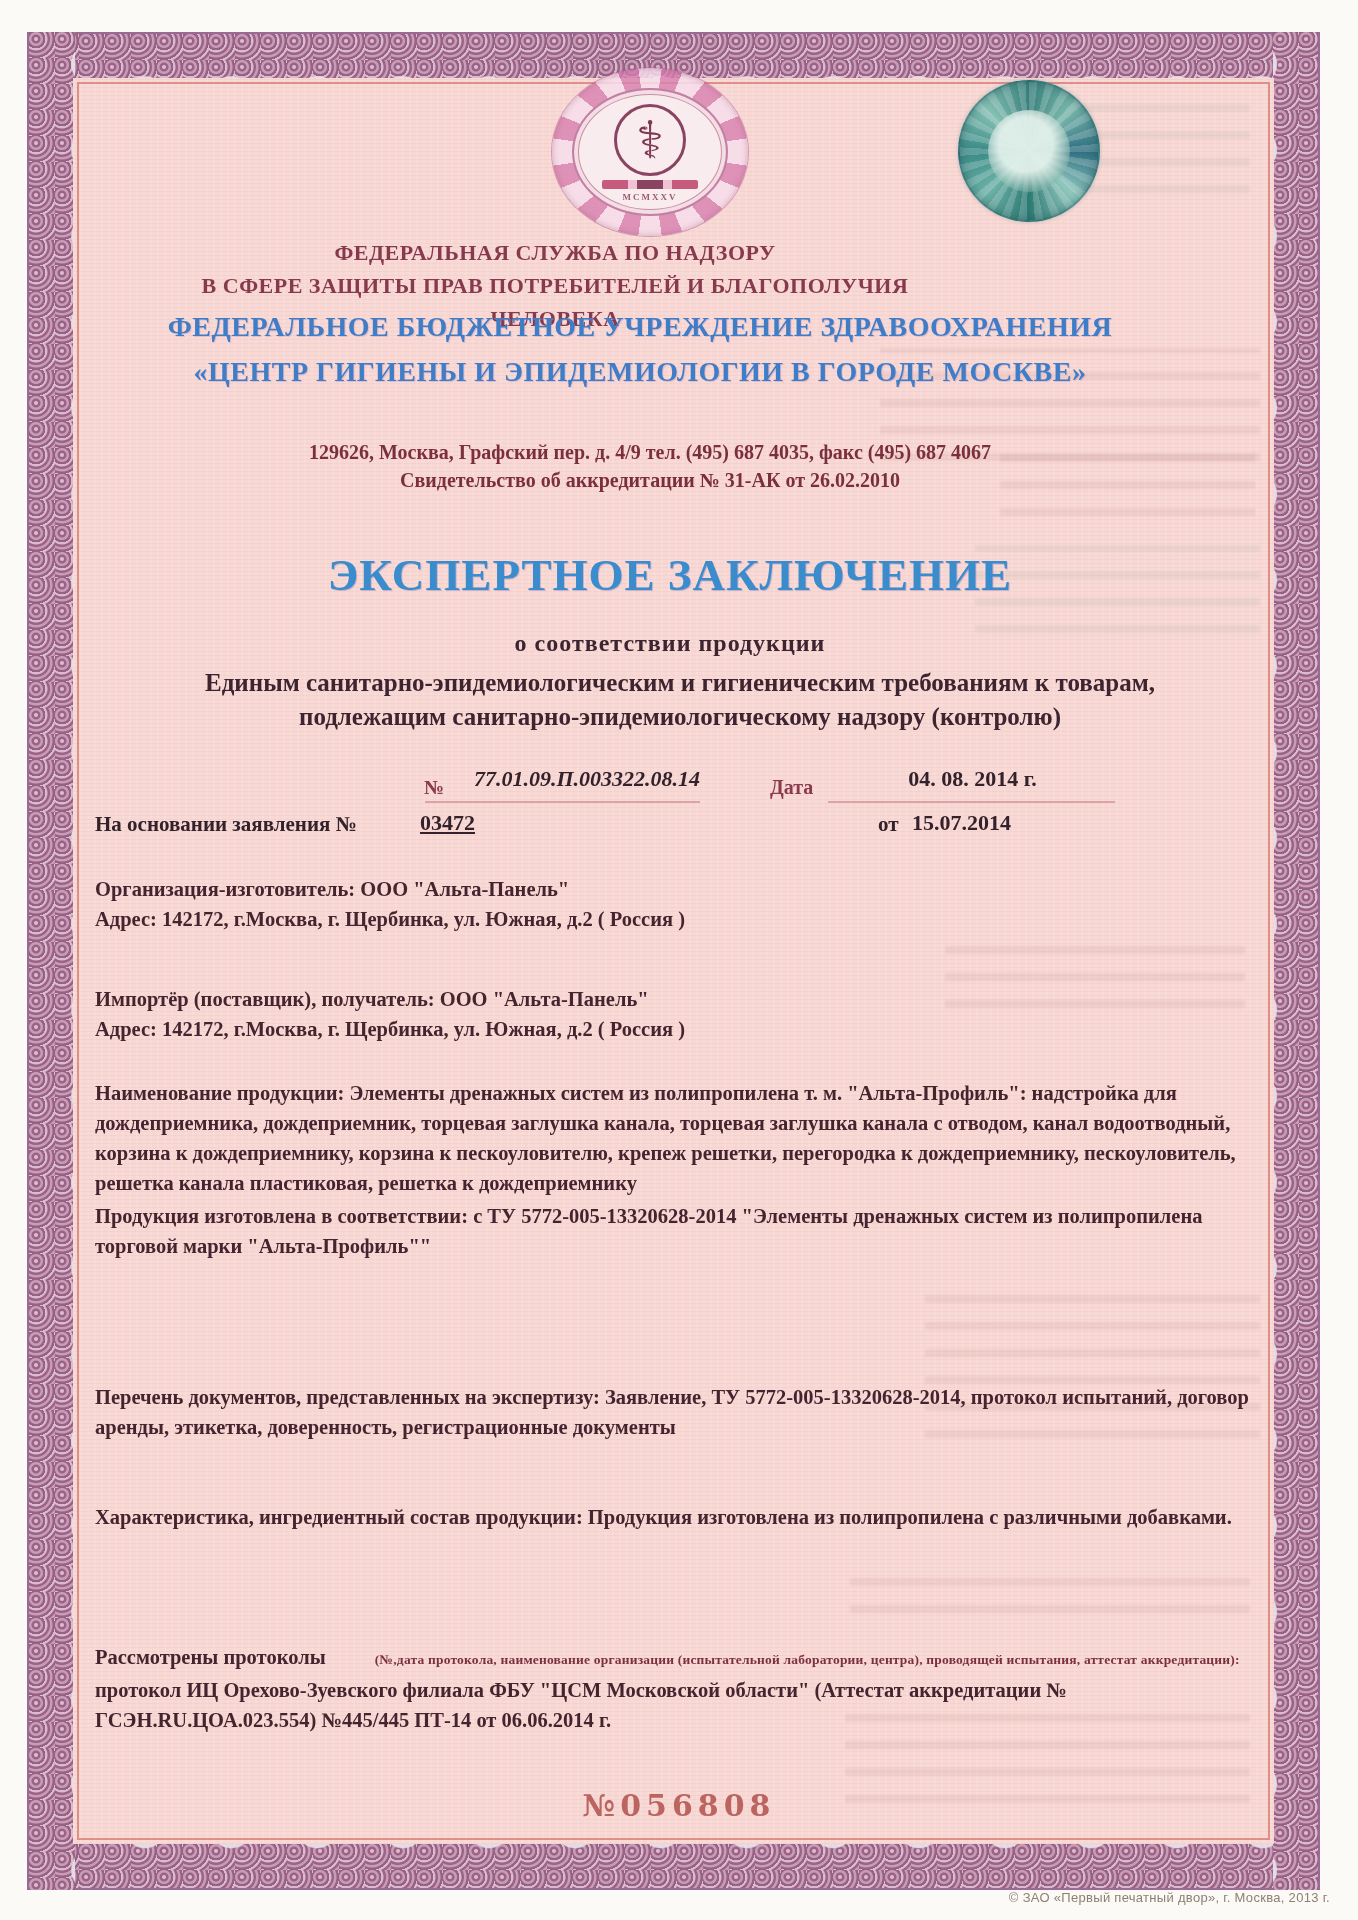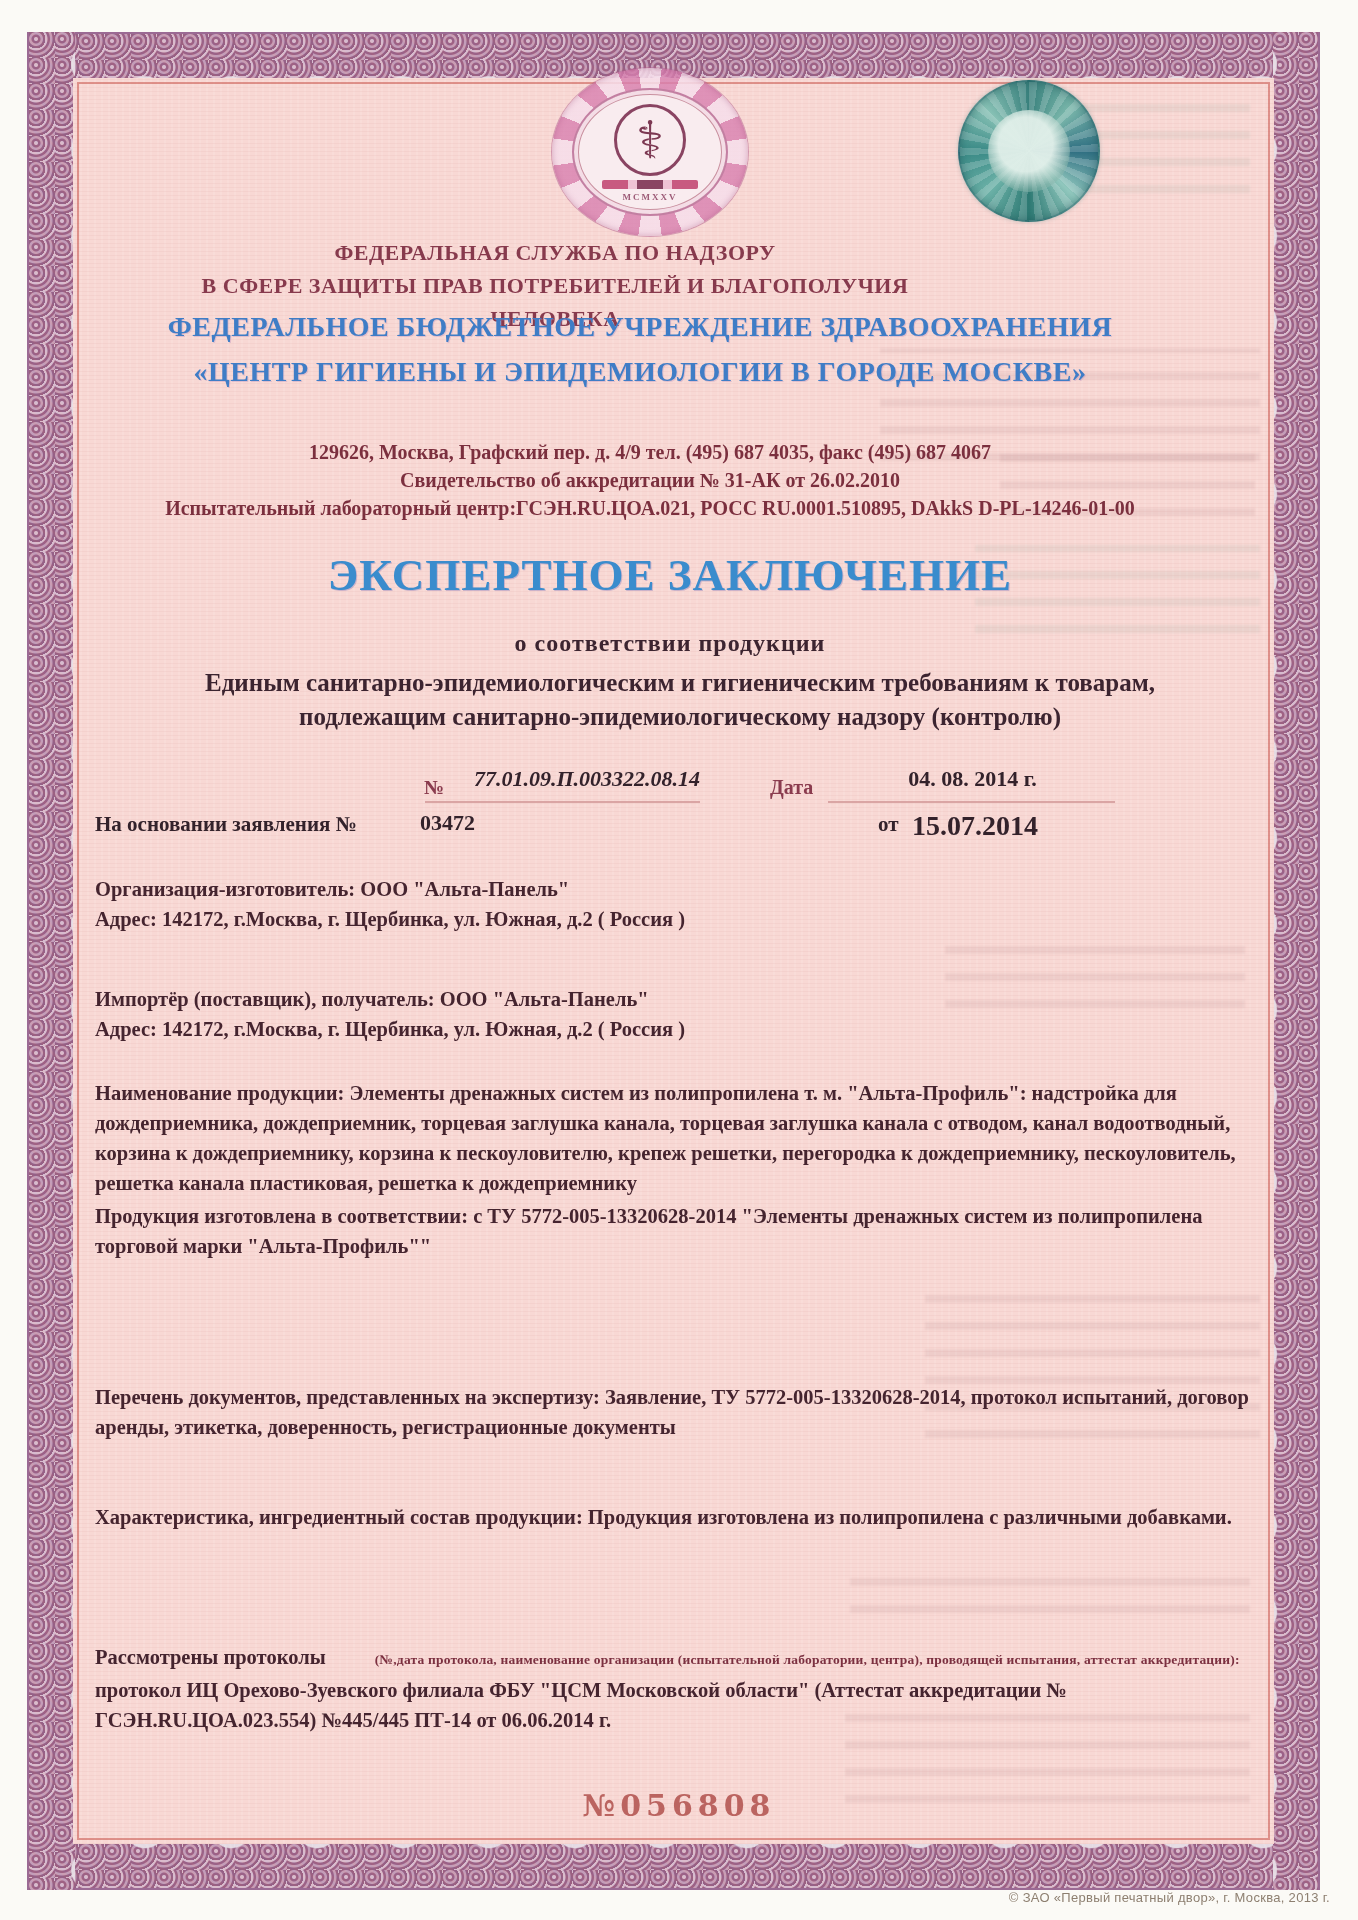--- a/index.html
+++ b/index.html
@@ -140,23 +140,23 @@
   .lbl{ font-weight:bold; color:#8a3b4e; }
   .val{ font-weight:bold; color:#33222b; }
   .reg-number-label{ left:424px; top:776px; font-size:20px; }
   .reg-number-value{ left:450px; top:766px; width:250px; text-align:right; font-size:22px;font-style:italic; }
   .reg-date-label{ left:770px; top:776px; font-size:20px; }
   .reg-date-value{ left:830px; top:766px; width:285px; text-align:center; font-size:22px; }
   .u-line{ position:absolute; height:2px; background:rgba(214,160,158,.9); }
   .u1{ left:425px; top:801px; width:275px; }
   .u2{ left:828px; top:801px; width:287px; }
   .reg-app-label{ left:95px; top:812px; font-size:21px; }
-  .reg-app-value{ left:420px; top:810px; font-size:22px; }
+  .reg-app-value{ left:420px; top:810px; font-size:22px;text-decoration:underline; }
   .reg-from-label{ left:878px; top:812px; font-size:21px; }
-  .reg-from-value{ left:912px; top:810px; font-size:28px; }
+  .reg-from-value{ left:912px; top:810px; font-size:22px; }
   .para{
     left:95px; width:1170px;
     font-weight:bold; font-size:20.5px; line-height:30px;
     color:#45242f;
   }
   .p-manufacturer{ top:874px; }
   .p-importer{ top:984px; }
   .p-product{ top:1078px; }
   .p-compliance{ top:1201px; }
   .p-documents{ top:1382px; }
@@ -223,21 +223,20 @@
 </div>
 
 <div class="tb institution center">
   <div>ФЕДЕРАЛЬНОЕ БЮДЖЕТНОЕ УЧРЕЖДЕНИЕ ЗДРАВООХРАНЕНИЯ</div>
   <div>«ЦЕНТР ГИГИЕНЫ И ЭПИДЕМИОЛОГИИ В ГОРОДЕ МОСКВЕ»</div>
 </div>
 
 <div class="tb addr center">
   <div>129626, Москва, Графский пер. д. 4/9 тел. (495) 687 4035, факс (495) 687 4067</div>
   <div>Свидетельство об аккредитации № 31-АК от 26.02.2010</div>
-  <div>Испытательный лабораторный центр:ГСЭН.RU.ЦОА.021, РОСС RU.0001.510895, DAkkS D-PL-14246-01-00</div>
 </div>
 
 <div class="tb doc-title center">ЭКСПЕРТНОЕ ЗАКЛЮЧЕНИЕ</div>
 <div class="tb doc-sub center">о  соответствии продукции</div>
 <div class="tb doc-req center">
   <div>Единым санитарно-эпидемиологическим и гигиеническим требованиям к товарам,</div>
   <div>подлежащим санитарно-эпидемиологическому надзору (контролю)</div>
 </div>
 
 <div class="tb lbl reg-number-label">№</div>

